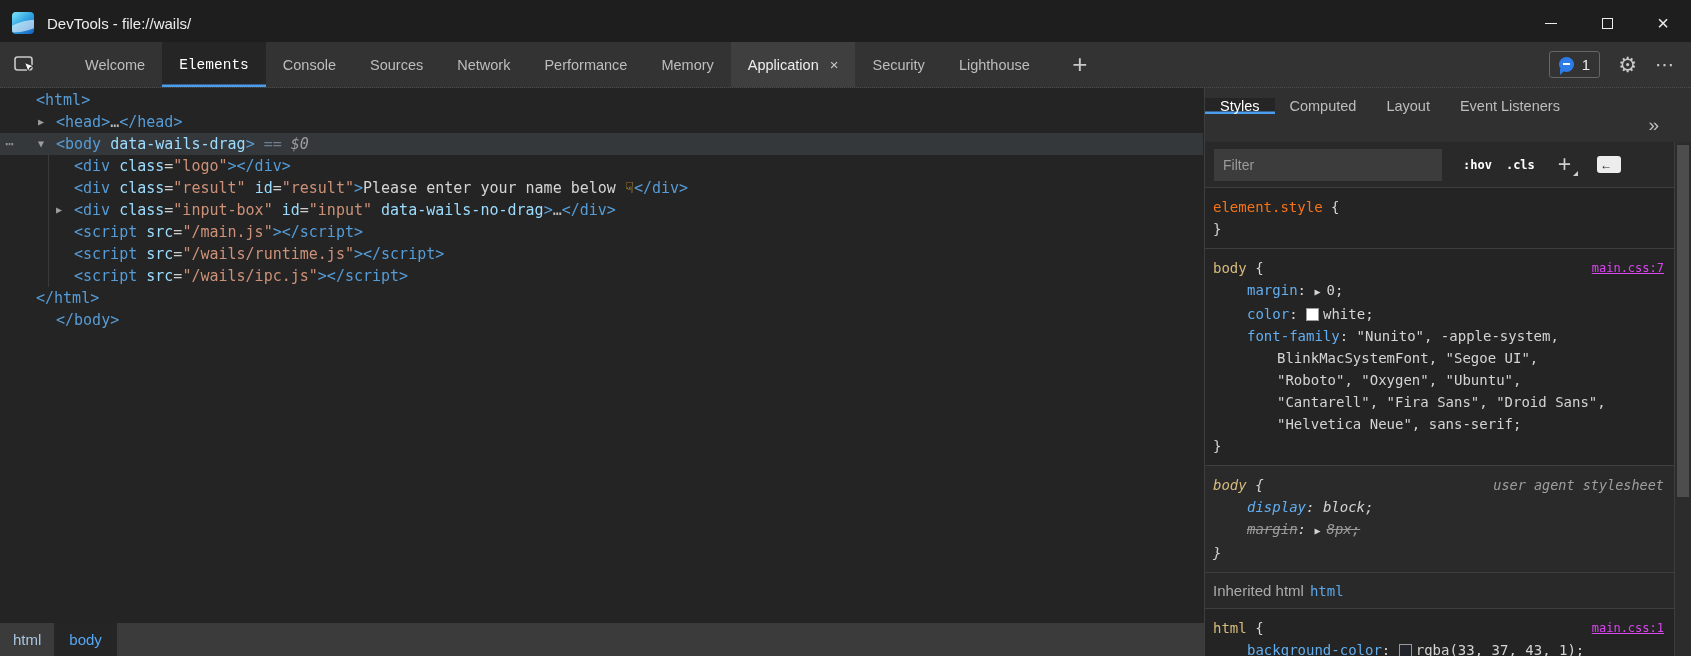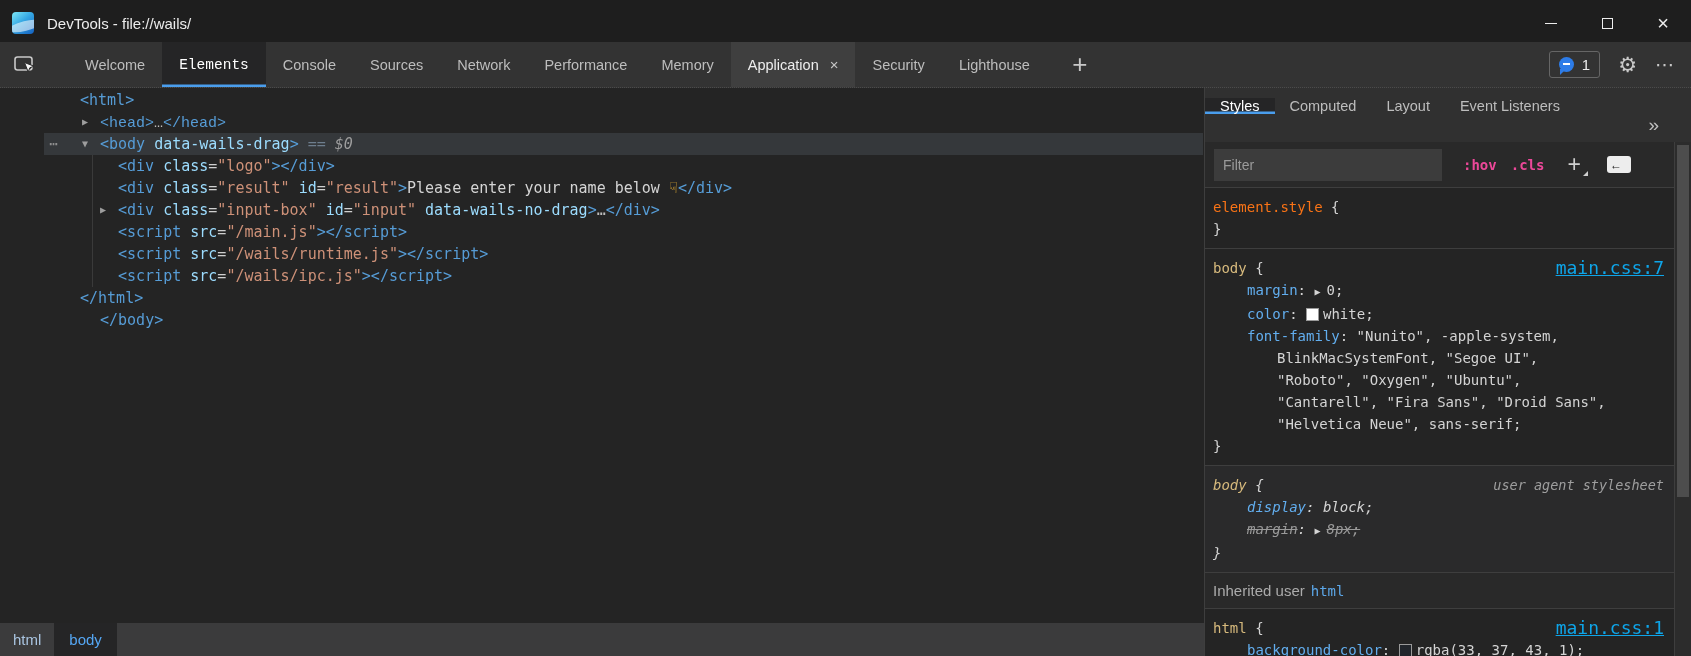--- a/index.html
+++ b/index.html
@@ -39,21 +39,21 @@
   .badge-count { color:#ececec; font-size:15px; }
   .gear { font-size:21px; color:#c9c9c9; }
   .more-dots { font-size:19px; color:#c9c9c9; letter-spacing:1px; }
 
   
   .main { position:absolute; top:88px; bottom:0; left:0; right:0; }
   .elements-pane { position:absolute; left:0; top:0; bottom:0; width:1205px; background:#242424;
     border-right:1px solid #3e3e3e; }
 
   .tree { position:absolute; top:0; left:0; right:1px; padding-top:1px;
-    font-family:"DejaVu Sans Mono",monospace; font-size:15px; line-height:22px;padding-left:44px; }
+    font-family:"DejaVu Sans Mono",monospace; font-size:15px; line-height:22px; }
   .tree-line { position:relative; height:22px; white-space:pre; }
   .tree-line.sel { background:#35383b; }
   .tree-line .code { display:inline-block; }
   .tree-line .arrow { position:absolute; top:0; color:#9e9e9e; font-size:10px; line-height:22px; }
   .tree-line .dots { position:absolute; left:5px; top:0; color:#8f8f8f; line-height:22px; font-size:15px; letter-spacing:-1px; }
   .guide { position:absolute; left:48px; top:0; bottom:0; width:1px; background:#3a3a3a; }
   .tok-tag { color:#569cd6; } .tok-attr { color:#9cdcfe; } .tok-str { color:#ce9178; }
   .tok-text { color:#d4d4d4; } .tok-punct { color:#cfcfcf; } .tok-plain { color:#d4d4d4; }
   .tok-dim { color:#bdbdbd; } .tok-eq { color:#6e7e8e; font-style:italic; }
   .tok-dollar { color:#9e9e9e; font-style:italic; } .tok-emoji { color:#f2b632; }
@@ -69,35 +69,35 @@
   .stab { display:flex; align-items:center; padding:0 15px; font-size:14.5px; color:#bdbdbd; white-space:nowrap; }
   .stab.selected { background:#252526; color:#fff; box-shadow:inset 0 -2.5px 0 #4a9eed; }
   .overflow-chevron { margin-left:auto; margin-right:32px; align-self:center; color:#c0c0c0; font-size:19px; }
 
   .styles-toolbar { height:46px; background:#292929; border-bottom:1px solid #3e3e3e;
     display:flex; align-items:center; padding-left:9px; }
   .filter-input { width:228px; height:32px; background:#3c3c3c; border:none; outline:none;
     color:#dddddd; font-size:14px; padding:0 9px; font-family:"Liberation Sans",sans-serif; }
   .filter-input::placeholder { color:#9b9b9b; }
   .hov-btn { margin-left:21px; } .cls-btn { margin-left:14px; }
-  .hov-btn,.cls-btn { font-family:"DejaVu Sans Mono",monospace; font-weight:bold; font-size:14px; color:#ec4899; }
+  .hov-btn,.cls-btn { font-family:"DejaVu Sans Mono",monospace; font-weight:bold; font-size:12px; color:#ffffff; }
   .splus { margin-left:23px; position:relative; font-size:23px; font-weight:300; color:#cfcfcf; line-height:1; }
   .splus::after { content:""; position:absolute; right:-7px; bottom:0;
     border-left:5px solid transparent; border-bottom:5px solid #cfcfcf; }
   .panel-icon { margin-left:26px; width:24px; height:17px; background:#ededed; border-radius:3px;
     display:flex; align-items:center; padding-left:3px; color:#1e1e1e; font-size:12px; font-weight:bold; }
 
   .styles-scroll { position:absolute; top:100px; left:0; right:17px; bottom:0; overflow:hidden;
     font-family:"DejaVu Sans Mono",monospace; font-size:14px; }
   .section { border-bottom:1px solid #3e3e3e; padding:8px 10px 8px 8px; overflow:hidden; }
   .section.ua { background:#2a2a2b; font-style:italic; }
   .rule-line { line-height:22px; white-space:pre; color:#d4d4d4; }
   .selector { color:#d7ba7d; } .selector.plain { color:#f97316; }
   .brace,.close-brace { color:#d4d4d4; }
-  .rule-link { float:right; color:#0ea5e9; text-decoration:underline; font-size:18px; cursor:pointer; }
+  .rule-link { float:right; color:#d946ef; text-decoration:underline; font-size:12px; cursor:pointer; }
   .ua-note { float:right; color:#9e9e9e; font-size:13.5px; }
   .prop { padding-left:34px; }
   .pname { color:#62aeef; } .pcolon { color:#d4d4d4; } .pval { color:#d4d4d4; }
   .parrow { color:#d4d4d4; font-size:10px; }
   .wrap-line { padding-left:64px; }
   .swatch { display:inline-block; width:13px; height:13px; border:1px solid #9a9a9a;
     vertical-align:-2px; margin-right:4px; }
   .struck { text-decoration:line-through; color:#9a9a9a !important; }
   .inherited { padding:9px 8px; font-family:"Liberation Sans",sans-serif; font-size:15px;
     color:#ababab; border-bottom:1px solid #3e3e3e; background:#292929; }
@@ -175,21 +175,21 @@
     <div class="gear">⚙</div>
     <div class="more-dots">⋯</div>
   </div>
 </div>
 
 <div class="main">
 
   <div class="elements-pane">
     <div class="tree" id="tree">
         <div class="tree-line"><span class="code" style="padding-left: 36px;"><span class="tok-tag">&lt;html&gt;</span></span></div>
-        <div class="tree-line"><span class="arrow" style="left: 38px;">▶</span><span class="code" style="padding-left: 56px; font-family: Liberation Mono, monospace;"><span class="tok-tag">&lt;head&gt;</span><span class="tok-dim">…</span><span class="tok-tag">&lt;/head&gt;</span></span></div>
+        <div class="tree-line"><span class="arrow" style="left: 38px;">▶</span><span class="code" style="padding-left: 56px;"><span class="tok-tag">&lt;head&gt;</span><span class="tok-dim">…</span><span class="tok-tag">&lt;/head&gt;</span></span></div>
         <div class="tree-line sel"><span class="dots">⋯</span><span class="arrow" style="left: 38px;">▼</span><span class="code" style="padding-left: 56px;"><span class="tok-tag">&lt;body </span><span class="tok-attr">data-wails-drag</span><span class="tok-tag">&gt;</span><span class="tok-eq"> == </span><span class="tok-dollar">$0</span></span></div>
         <div class="tree-line"><span class="guide"></span><span class="code" style="padding-left: 74px;"><span class="tok-tag">&lt;div </span><span class="tok-attr">class</span><span class="tok-punct">=</span><span class="tok-str">"logo"</span><span class="tok-tag">&gt;&lt;/div&gt;</span></span></div>
         <div class="tree-line"><span class="guide"></span><span class="code" style="padding-left: 74px;"><span class="tok-tag">&lt;div </span><span class="tok-attr">class</span><span class="tok-punct">=</span><span class="tok-str">"result"</span><span class="tok-plain"> </span><span class="tok-attr">id</span><span class="tok-punct">=</span><span class="tok-str">"result"</span><span class="tok-tag">&gt;</span><span class="tok-text">Please enter your name below </span><span class="tok-emoji">☟</span><span class="tok-tag">&lt;/div&gt;</span></span></div>
         <div class="tree-line"><span class="guide"></span><span class="arrow" style="left: 56px;">▶</span><span class="code" style="padding-left: 74px;"><span class="tok-tag">&lt;div </span><span class="tok-attr">class</span><span class="tok-punct">=</span><span class="tok-str">"input-box"</span><span class="tok-plain"> </span><span class="tok-attr">id</span><span class="tok-punct">=</span><span class="tok-str">"input"</span><span class="tok-plain"> </span><span class="tok-attr">data-wails-no-drag</span><span class="tok-tag">&gt;</span><span class="tok-dim">…</span><span class="tok-tag">&lt;/div&gt;</span></span></div>
         <div class="tree-line"><span class="guide"></span><span class="code" style="padding-left: 74px;"><span class="tok-tag">&lt;script </span><span class="tok-attr">src</span><span class="tok-punct">=</span><span class="tok-str">"/main.js"</span><span class="tok-tag">&gt;&lt;/script&gt;</span></span></div>
         <div class="tree-line"><span class="guide"></span><span class="code" style="padding-left: 74px;"><span class="tok-tag">&lt;script </span><span class="tok-attr">src</span><span class="tok-punct">=</span><span class="tok-str">"/wails/runtime.js"</span><span class="tok-tag">&gt;&lt;/script&gt;</span></span></div>
         <div class="tree-line"><span class="guide"></span><span class="code" style="padding-left: 74px;"><span class="tok-tag">&lt;script </span><span class="tok-attr">src</span><span class="tok-punct">=</span><span class="tok-str">"/wails/ipc.js"</span><span class="tok-tag">&gt;&lt;/script&gt;</span></span></div>
         <div class="tree-line"><span class="code" style="padding-left: 36px;"><span class="tok-tag">&lt;/html&gt;</span></span></div>
         <div class="tree-line"><span class="code" style="padding-left: 56px;"><span class="tok-tag">&lt;/body&gt;</span></span></div>
       </div>
@@ -231,21 +231,21 @@
           <div class="rule-line wrap-line">"Cantarell", "Fira Sans", "Droid Sans",</div>
           <div class="rule-line wrap-line">"Helvetica Neue", sans-serif;</div>
           <div class="rule-line close-brace">}</div>
         </div>
         <div class="section ua">
           <div class="rule-line"><span class="ua-note">user agent stylesheet</span><span class="selector">body</span><span class="brace"> {</span></div>
           <div class="rule-line prop"><span class="pname">display</span><span class="pcolon">: </span><span class="pval">block;</span></div>
           <div class="rule-line prop"><span class="pname struck">margin</span><span class="pcolon">: </span><span class="parrow">▶ </span><span class="pval struck">8px;</span></div>
           <div class="rule-line close-brace">}</div>
         </div>
-        <div class="inherited"><span>Inherited user</span><span class="ilink">html</span></div>
+        <div class="inherited"><span>Inherited html</span><span class="ilink">html</span></div>
         <div class="section">
           <div class="rule-line"><a class="rule-link">main.css:1</a><span class="selector">html</span><span class="brace"> {</span></div>
           <div class="rule-line prop"><span class="pname">background-color</span><span class="pcolon">: </span><span class="swatch" style="background: rgb(33, 37, 43);"></span><span class="pval">rgba(33, 37, 43, 1);</span></div>
         </div>
       </div>
     <div class="scrollbar">
       <div class="scroll-thumb"></div>
     </div>
   </div>
 </div>

